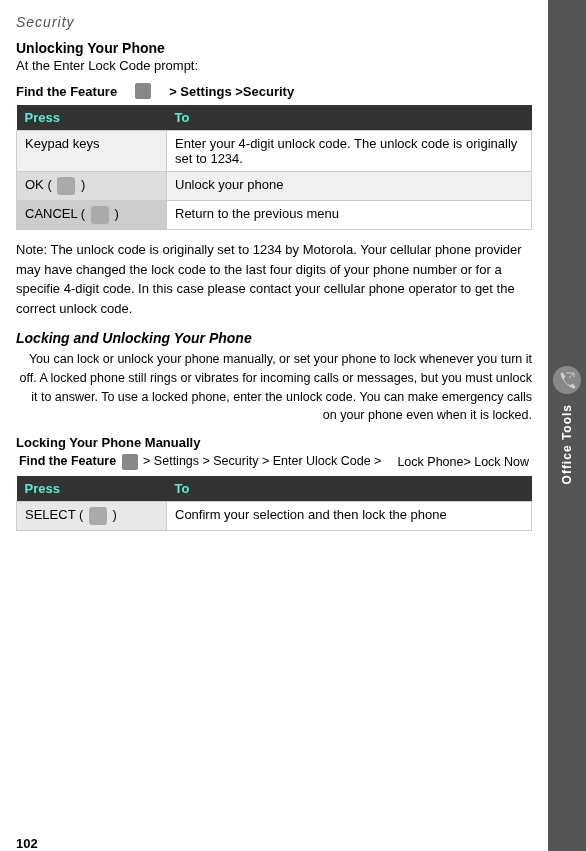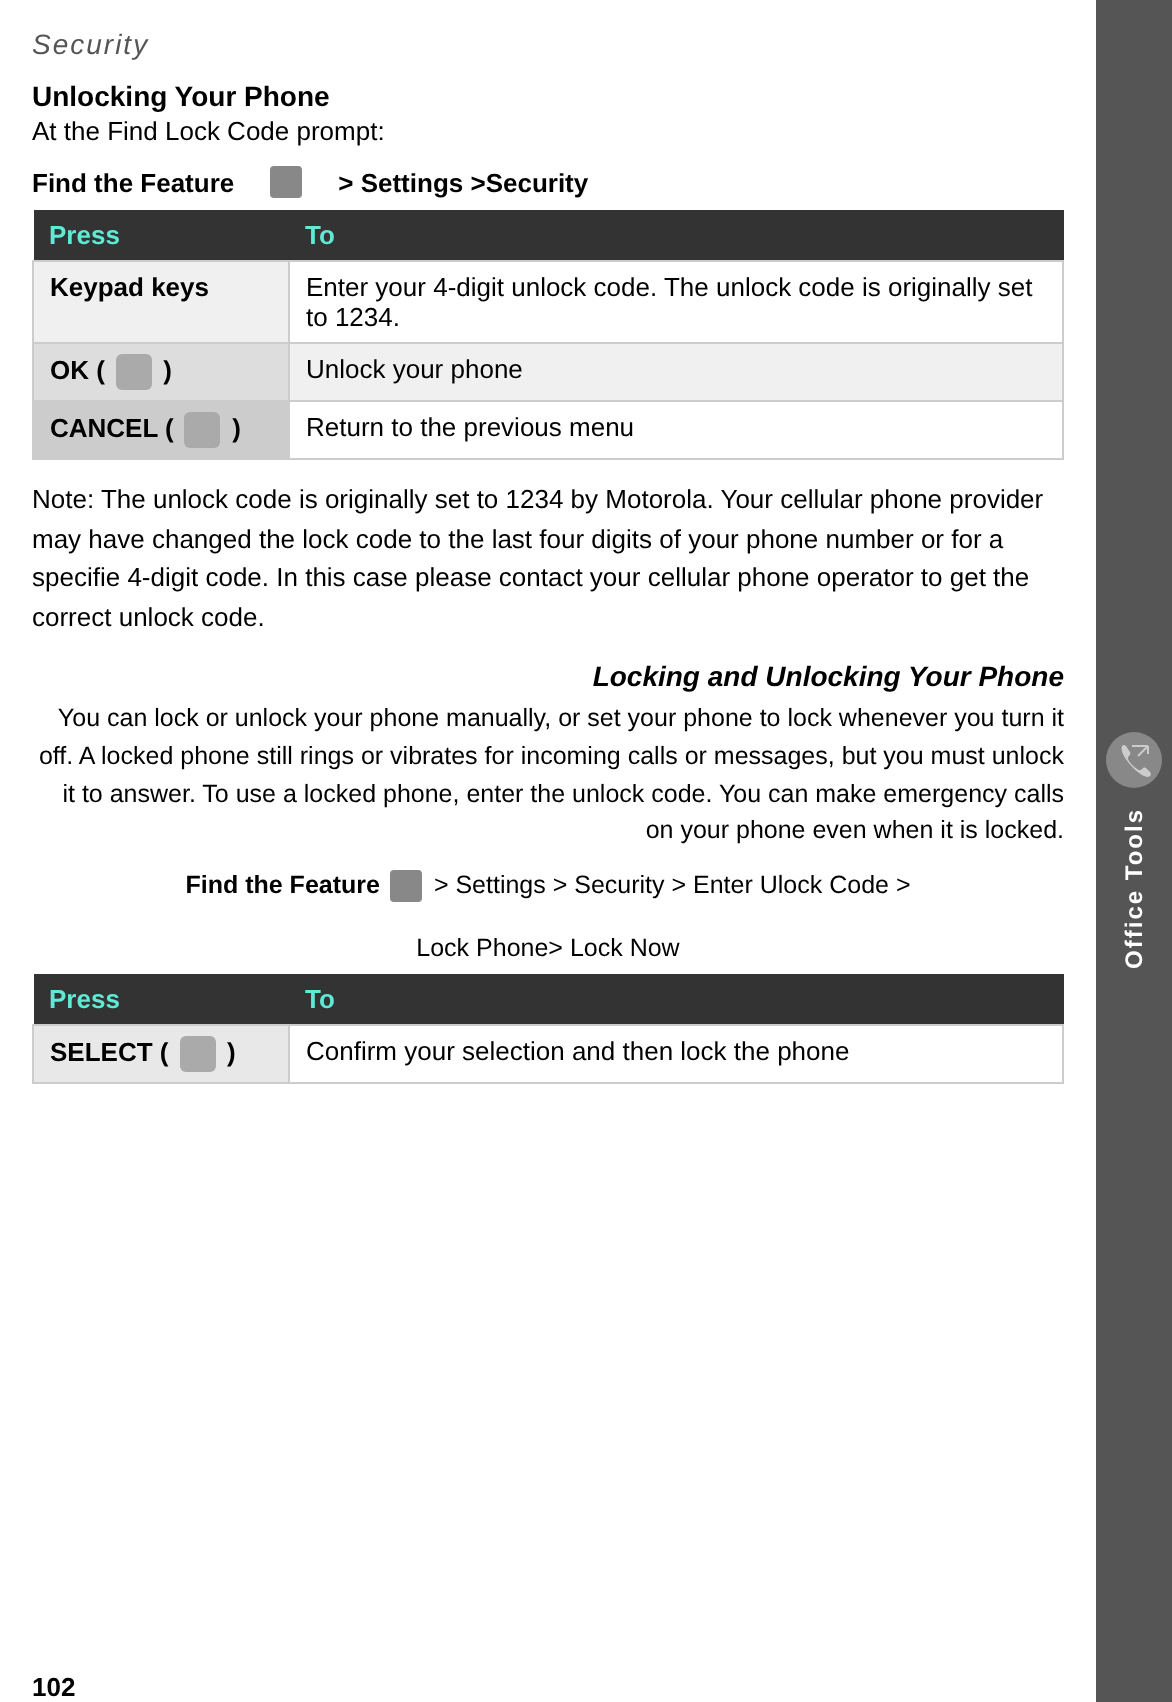--- a/index.html
+++ b/index.html
@@ -132,24 +132,24 @@
     }
 
     table tbody td {
       padding: 5px 8px;
       font-size: 13px;
       border: 1px solid #cccccc;
       vertical-align: top;
     }
 
     table tbody td:first-child {
-      font-weight: bold;
+      font-weight: normal;
       white-space: nowrap;
       background: #e8e8e8;
-      width: 128px;
+      width: 150px;
     }
 
     .btn-icon {
       display: inline-block;
       width: 18px;
       height: 18px;
       background: #aaaaaa;
       border-radius: 3px;
       vertical-align: middle;
       margin: 0 2px;
@@ -161,21 +161,20 @@
       line-height: 1.5;
       margin-bottom: 12px;
     }
 
     
     .section2-title {
       font-weight: bold;
       font-style: italic;
       font-size: 14px;
       margin-bottom: 4px;
-      text-align: right;
     }
 
     .section2-body {
       font-size: 12.5px;
       line-height: 1.5;
       margin-bottom: 10px;
       text-align: right;
     }
 
     .section3-title {
@@ -221,21 +220,21 @@
   <div class="main-content">
 
     <div class="page-header">
       <em>Security</em>
     </div>
 
     <div class="section-title">
       <span>Unlocking Your Phone</span>
     </div>
     <div class="section-subtitle">
-      <span>At the Find Lock Code prompt:</span>
+      <span>At the Enter Lock Code prompt:</span>
     </div>
 
     <div class="feature-line">
       <span>Find the Feature</span>
       <span class="menu-icon"></span>
       <span>&gt; Settings &gt;Security</span>
     </div>
 
     <table>
       <thead>
@@ -260,22 +259,23 @@
       </tbody>
     </table>
 
     <p class="note-paragraph">Note: The unlock code is originally set to 1234 by Motorola. Your cellular phone provider may have changed the lock code to the last four digits of your phone number or for a specifie 4-digit code. In this case please contact your cellular phone operator to get the correct unlock code.</p>
 
     <div class="section2-title">
       <em>Locking and Unlocking Your Phone</em>
     </div>
     <p class="section2-body">You can lock or unlock your phone manually, or set your phone to lock whenever you turn it off. A locked phone still rings or vibrates for incoming calls or messages, but you must unlock it to answer. To use a locked phone, enter the unlock code. You can make emergency calls on your phone even when it is locked.</p>
 
-
-    <div class="feature-line" style="font-weight:normal; justify-content: center; flex-direction: column; align-items: center; text-align: center; font-size: 12.5px;">
+    <div class="section3-title">Locking Your Phone Manually</div>
+
+    <div class="feature-line" style="font-weight:normal; justify-content: center; flex-direction: row; align-items: center; text-align: center; font-size: 12.5px;">
       <div>
         <span style="font-weight:bold;">Find the Feature</span>
         <span class="menu-icon"></span>
         <span> &gt; Settings &gt; Security &gt; Enter Ulock Code &gt;</span>
       </div>
       <div>
         <span>Lock Phone&gt; Lock Now</span>
       </div>
     </div>
 

